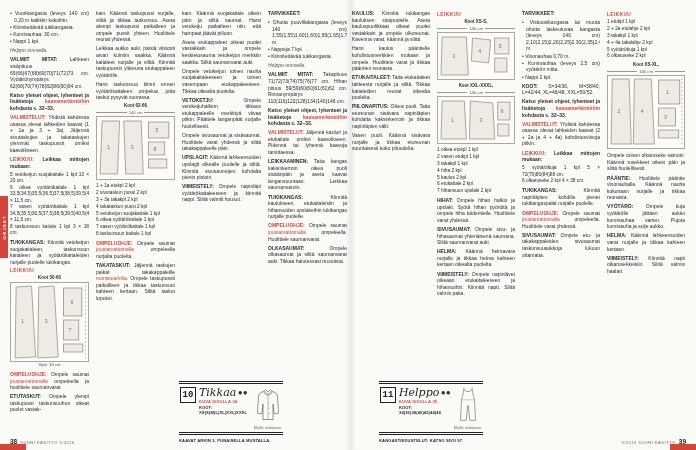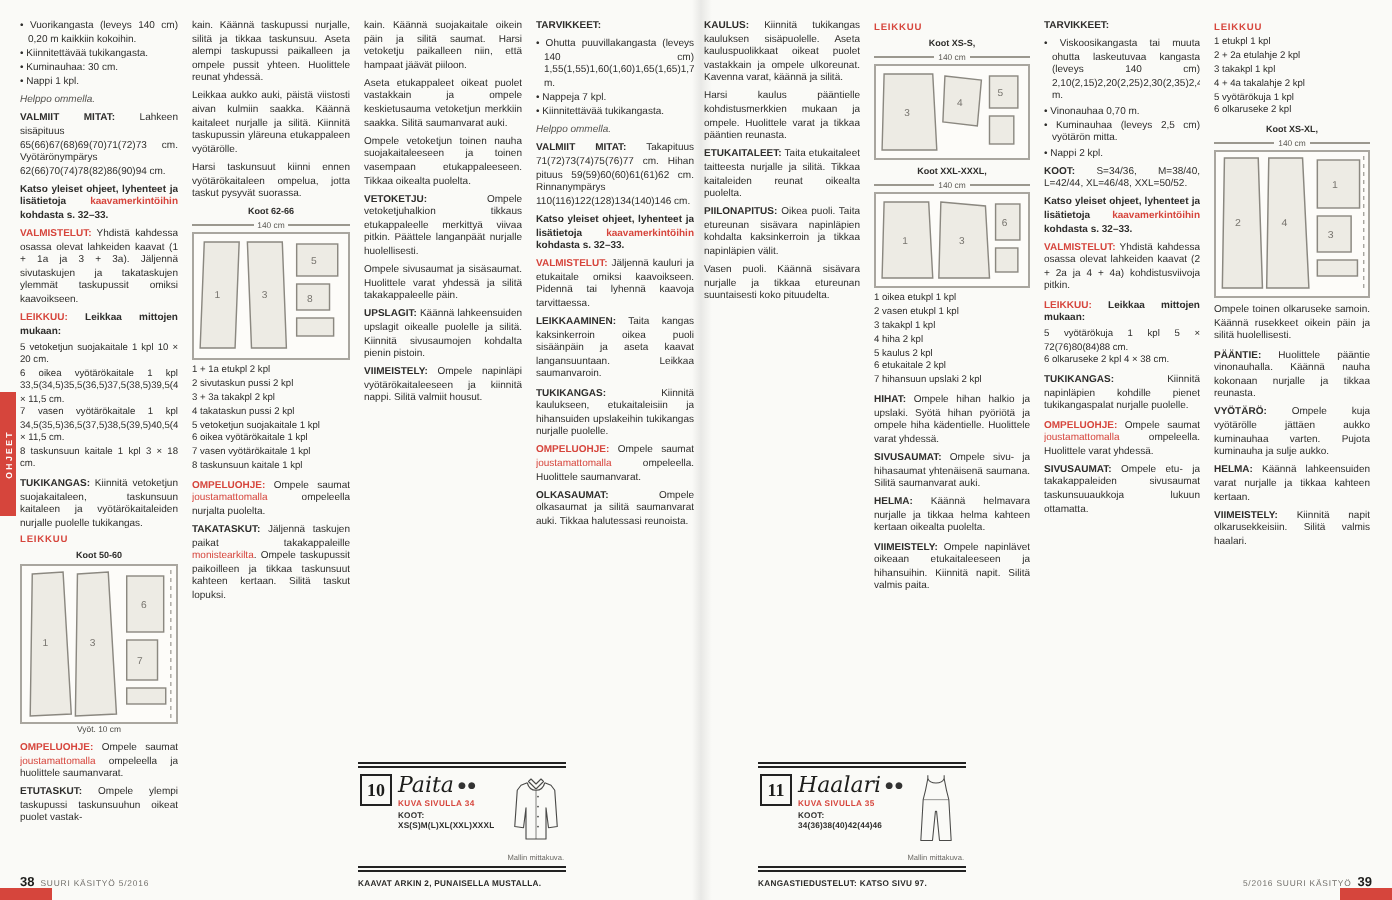--- a/index.html
+++ b/index.html
@@ -28,21 +28,21 @@
   .dbox{border:.7px solid #a9a69f;background:#fdfcf9;}
   .dbox svg{display:block}
   .dc{font-size:4.2px;text-align:center;color:#4a4844;margin-top:.7px}
   
   .item-box{position:absolute;top:380px;width:104px;background:#fafaf7;padding-top:1px;}
   .ib-10{left:179px}.ib-11{left:379px}
   .rule-a{border-top:1.6px solid #222}
   .rule-b{border-top:.6px solid #222;margin-top:1.2px}
   .item-row{display:flex;gap:3px;padding:2.5px 1px 2px 1px;align-items:flex-start}
   .item-num{flex:0 0 auto;width:14px;height:14px;border:1px solid #222;display:flex;align-items:center;
-    justify-content:center;font-family:Liberation Serif, serif;font-weight:bold;font-size:9px;color:#1d1d1b}
+    justify-content:center;font-family:Liberation Mono, monospace;font-weight:bold;font-size:9px;color:#1d1d1b}
   .item-main{flex:1 1 auto;min-width:0}
   .item-name{font-family:"DejaVu Serif",serif;font-style:italic;font-size:11px;line-height:1;color:#1d1d1b;white-space:nowrap}
   .item-dots{font-size:4.5px;color:#333;letter-spacing:1px;vertical-align:2px;margin-left:2px;font-style:normal}
   .item-caption{color:#d6453c;font-size:4.1px;font-weight:bold;letter-spacing:.2px;margin-top:1.5px}
   .item-sizes{font-size:4.1px;font-weight:bold;margin-top:1px;letter-spacing:.1px}
   .item-illo{flex:0 0 auto;text-align:center}
   .illo-cap{font-size:3.8px;color:#6b6964;margin-top:.5px}
   .item-note{font-size:4.1px;font-weight:bold;letter-spacing:.15px;margin-top:2.5px;color:#2b2a28}
   
   .sidetab{position:absolute;left:0;top:196px;width:8px;height:62px;background:#d6453c;
@@ -302,21 +302,21 @@
       <p class="para"><span class="b">HELMA:</span><span> Käännä lahkeensuiden varat nurjalle ja tikkaa kahteen kertaan.</span></p>
       <p class="para"><span class="b">VIIMEISTELY:</span><span> Kiinnitä napit olkarusekkeisiin. Silitä valmis haalari.</span></p>
     </div>
 
   <div class="item-box ib-10">
     <div class="rule-a"></div>
     <div class="rule-b"></div>
     <div class="item-row">
       <div class="item-num">10</div>
       <div class="item-main">
-        <div class="item-name"><span>Paita</span><span class="item-dots">●●</span></div>
+        <div class="item-name"><span>Tikkaa</span><span class="item-dots">●●</span></div>
         <div class="item-caption">KUVA SIVULLA 34</div>
         <div class="item-sizes">KOOT: XS(S)M(L)XL(XXL)XXXL</div>
       </div>
       <div class="item-illo">
         <svg viewBox="0 0 40 56" width="26" height="35">
           <g fill="none" stroke="#4a4a48" stroke-width="0.9" stroke-linejoin="round">
             <path d="M13 7 L8 9 5 13 3 42 10 43 12 27 12 52 28 52 28 27 30 43 37 42 35 13 32 9 27 7"></path>
             <path d="M13 7 C14 11 17 13 20 13 C23 13 26 11 27 7"></path>
             <path d="M14 6 L20 12 26 6 24 4 20 8 16 4 Z"></path>
             <path d="M20 13 L20 52" stroke-width="0.55"></path>
@@ -335,21 +335,21 @@
     <div class="rule-a" style="margin-top:1.2px"></div>
     <div class="item-note">KAAVAT ARKIN 2, PUNAISELLA MUSTALLA.</div>
   </div>
 
   <div class="item-box ib-11">
     <div class="rule-a"></div>
     <div class="rule-b"></div>
     <div class="item-row">
       <div class="item-num">11</div>
       <div class="item-main">
-        <div class="item-name"><span>Haalari</span><span class="item-dots">●●</span></div>
+        <div class="item-name"><span>Helppo</span><span class="item-dots">●●</span></div>
         <div class="item-caption">KUVA SIVULLA 35</div>
         <div class="item-sizes">KOOT: 34(36)38(40)42(44)46</div>
       </div>
       <div class="item-illo">
         <svg viewBox="0 0 40 60" width="24" height="35">
           <g fill="none" stroke="#4a4a48" stroke-width="0.9" stroke-linejoin="round">
             <path d="M13 4 L11 14 9 22 7 57 17 57 19.5 32 20.5 32 23 57 33 57 31 22 29 14 27 4"></path>
             <path d="M13 4 C15 9 25 9 27 4"></path>
             <path d="M9 22 L31 22" stroke-width="0.5"></path>
             <path d="M13 4 L13 1 M27 4 L27 1"></path>

